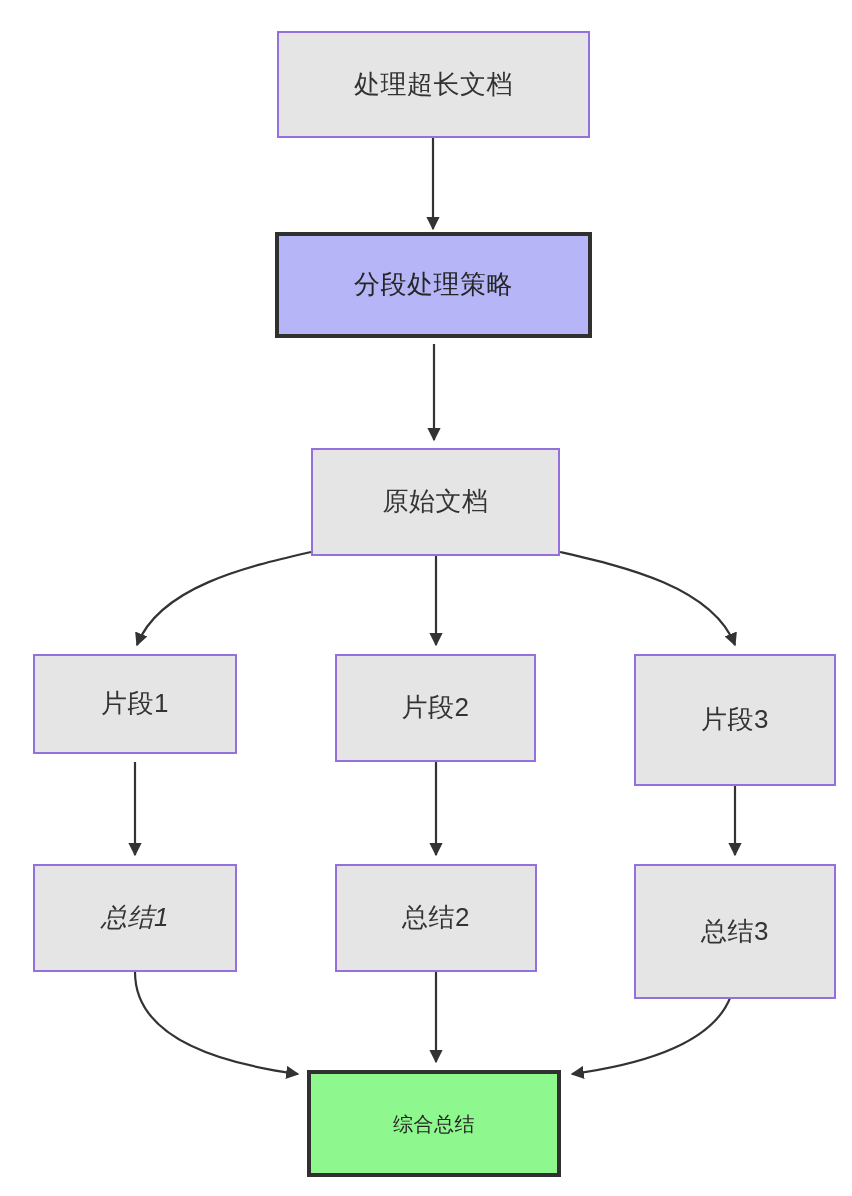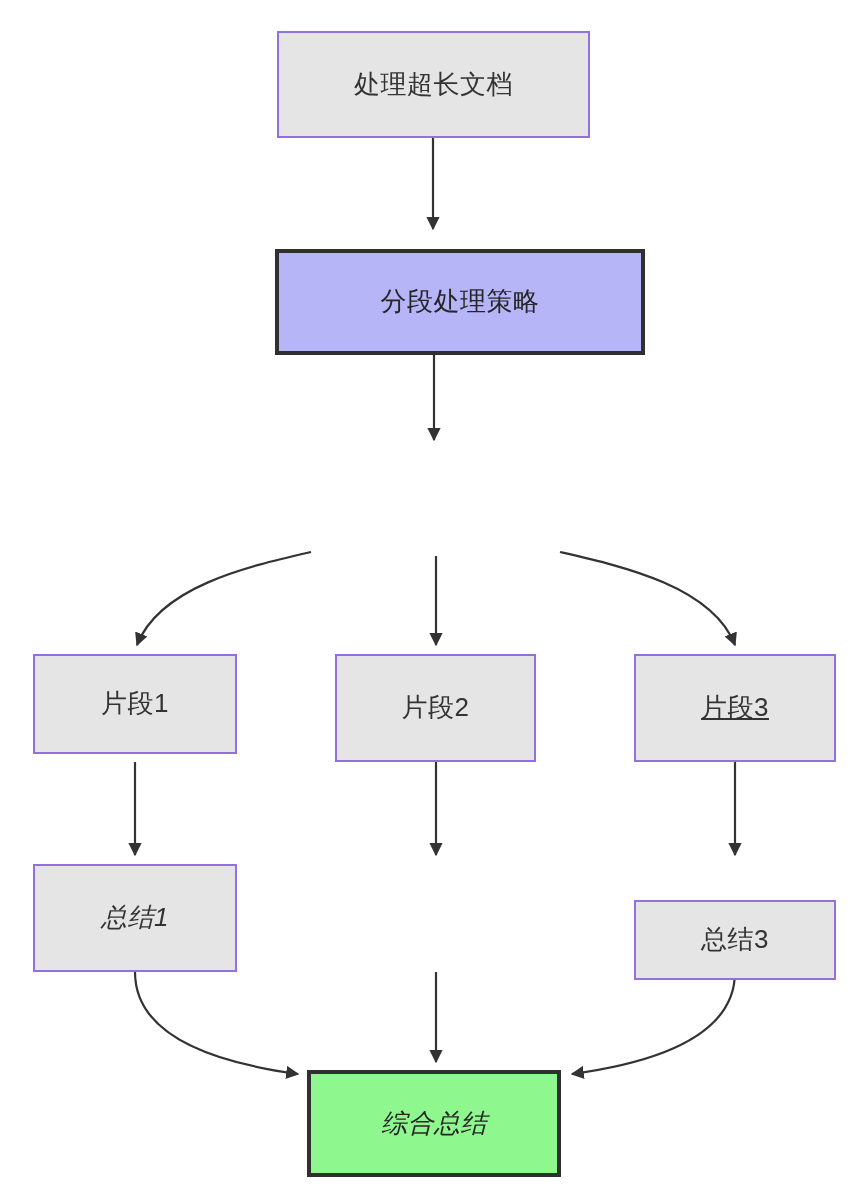--- a/index.html
+++ b/index.html
@@ -46,37 +46,36 @@
   .node-highlight {
     background: #b5b5f7;
     border: 4px solid #303030;
     color: #262626;
     font-size: 26px;
   }
   .node-terminal {
     background: #8ef78e;
     border: 4px solid #303030;
     color: #262626;
-    font-size: 26px;
-    font-style: italic;
+    font-size: 20px;
   }
   
   #node-doc      { left: 277px; top: 31px;   width: 313px; height: 107px; }
   
-  #node-strategy { left: 275px; top: 249px;  width: 370px; height: 106px; align-items: center; }
+  #node-strategy { left: 275px; top: 232px;  width: 317px; height: 106px; align-items: center; }
   
   #node-source   { left: 311px; top: 448px;  width: 249px; height: 108px; }
   
   #node-frag-1   { left: 33px;  top: 654px;  width: 204px; height: 100px; }
   #node-frag-2   { left: 335px; top: 654px;  width: 201px; height: 108px; }
-  #node-frag-3   { left: 634px; top: 654px;  width: 202px; height: 108px; text-decoration: underline; }
+  #node-frag-3   { left: 634px; top: 654px;  width: 202px; height: 132px; }
   
   #node-sum-1    { left: 33px;  top: 864px;  width: 204px; height: 108px; font-style: italic; }
   #node-sum-2    { left: 335px; top: 864px;  width: 202px; height: 108px; }
-  #node-sum-3    { left: 634px; top: 864px;  width: 202px; height: 80px; margin-top: 36px; }
+  #node-sum-3    { left: 634px; top: 864px;  width: 202px; height: 135px; }
   
   #node-final    { left: 307px; top: 1070px; width: 254px; height: 107px; }
 </style>
 </head>
 <body>
 
 <div id="diagram-root">
 
   <svg id="edge-layer" viewBox="0 0 852 1196" width="852" height="1196" xmlns="http://www.w3.org/2000/svg">
     <defs>
@@ -109,37 +108,43 @@
   </svg>
 
   <div class="node node-default" id="node-doc">
     <span>处理超长文档</span>
   </div>
 
   <div class="node node-highlight" id="node-strategy">
     <span>分段处理策略</span>
   </div>
 
+  <div class="node node-default" id="node-source">
+    <span>原始文档</span>
+  </div>
 
   <div class="node node-default" id="node-frag-1">
     <span>片段1</span>
   </div>
 
   <div class="node node-default" id="node-frag-2">
     <span>片段2</span>
   </div>
 
   <div class="node node-default" id="node-frag-3">
     <span>片段3</span>
   </div>
 
   <div class="node node-default" id="node-sum-1">
     <span>总结1</span>
   </div>
 
+  <div class="node node-default" id="node-sum-2">
+    <span>总结2</span>
+  </div>
 
   <div class="node node-default" id="node-sum-3">
     <span>总结3</span>
   </div>
 
   <div class="node node-terminal" id="node-final">
     <span>综合总结</span>
   </div>
 
 </div>

